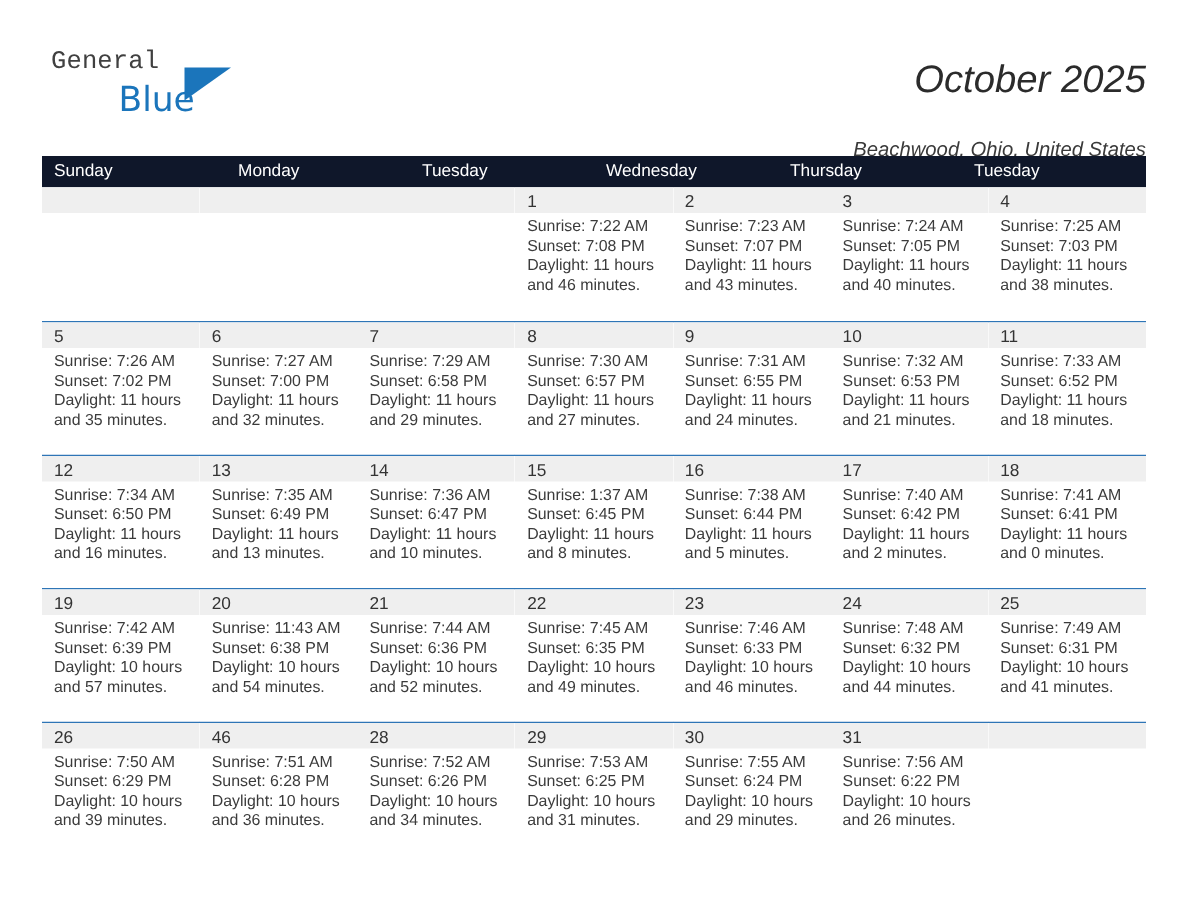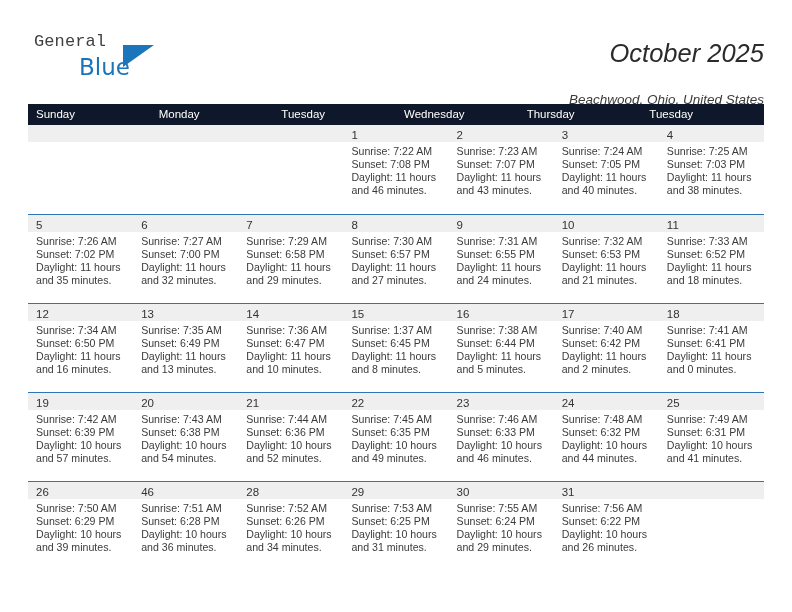--- a/index.html
+++ b/index.html
@@ -364,21 +364,21 @@
             <div class="details">
               <div class="detail-line">Sunrise: 7:42 AM</div>
               <div class="detail-line">Sunset: 6:39 PM</div>
               <div class="detail-line">Daylight: 10 hours</div>
               <div class="detail-line">and 57 minutes.</div>
             </div>
           </div>
           <div class="daycell">
             <div class="daynum-band"><span class="daynum">20</span></div>
             <div class="details">
-              <div class="detail-line">Sunrise: 7:43 AM</div>
+              <div class="detail-line">Sunrise: 11:43 AM</div>
               <div class="detail-line">Sunset: 6:38 PM</div>
               <div class="detail-line">Daylight: 10 hours</div>
               <div class="detail-line">and 54 minutes.</div>
             </div>
           </div>
           <div class="daycell">
             <div class="daynum-band"><span class="daynum">21</span></div>
             <div class="details">
               <div class="detail-line">Sunrise: 7:44 AM</div>
               <div class="detail-line">Sunset: 6:36 PM</div>

